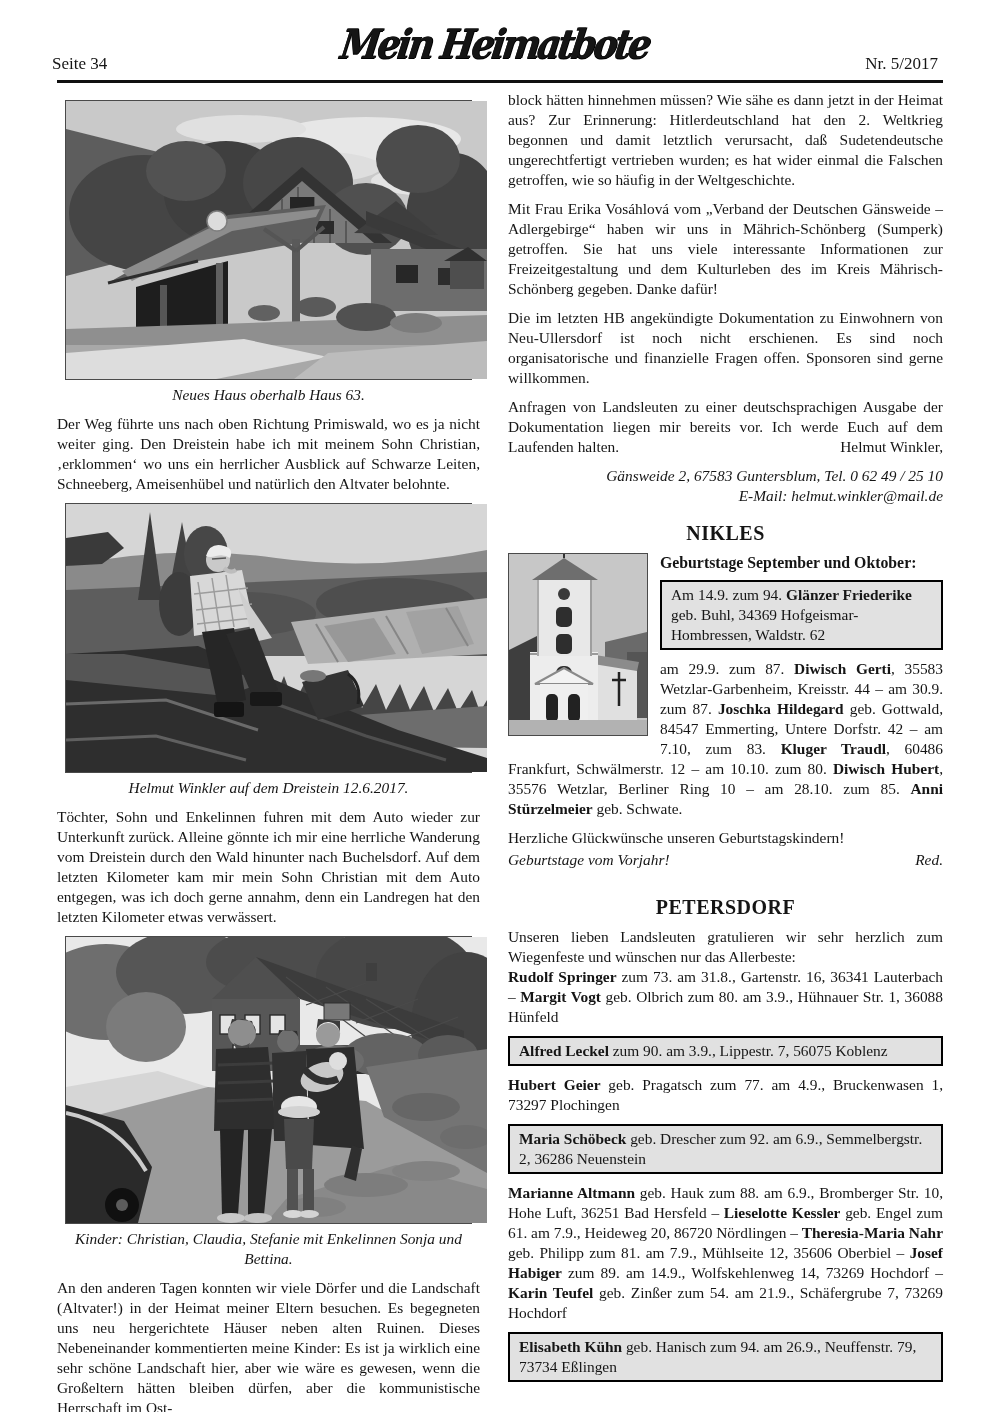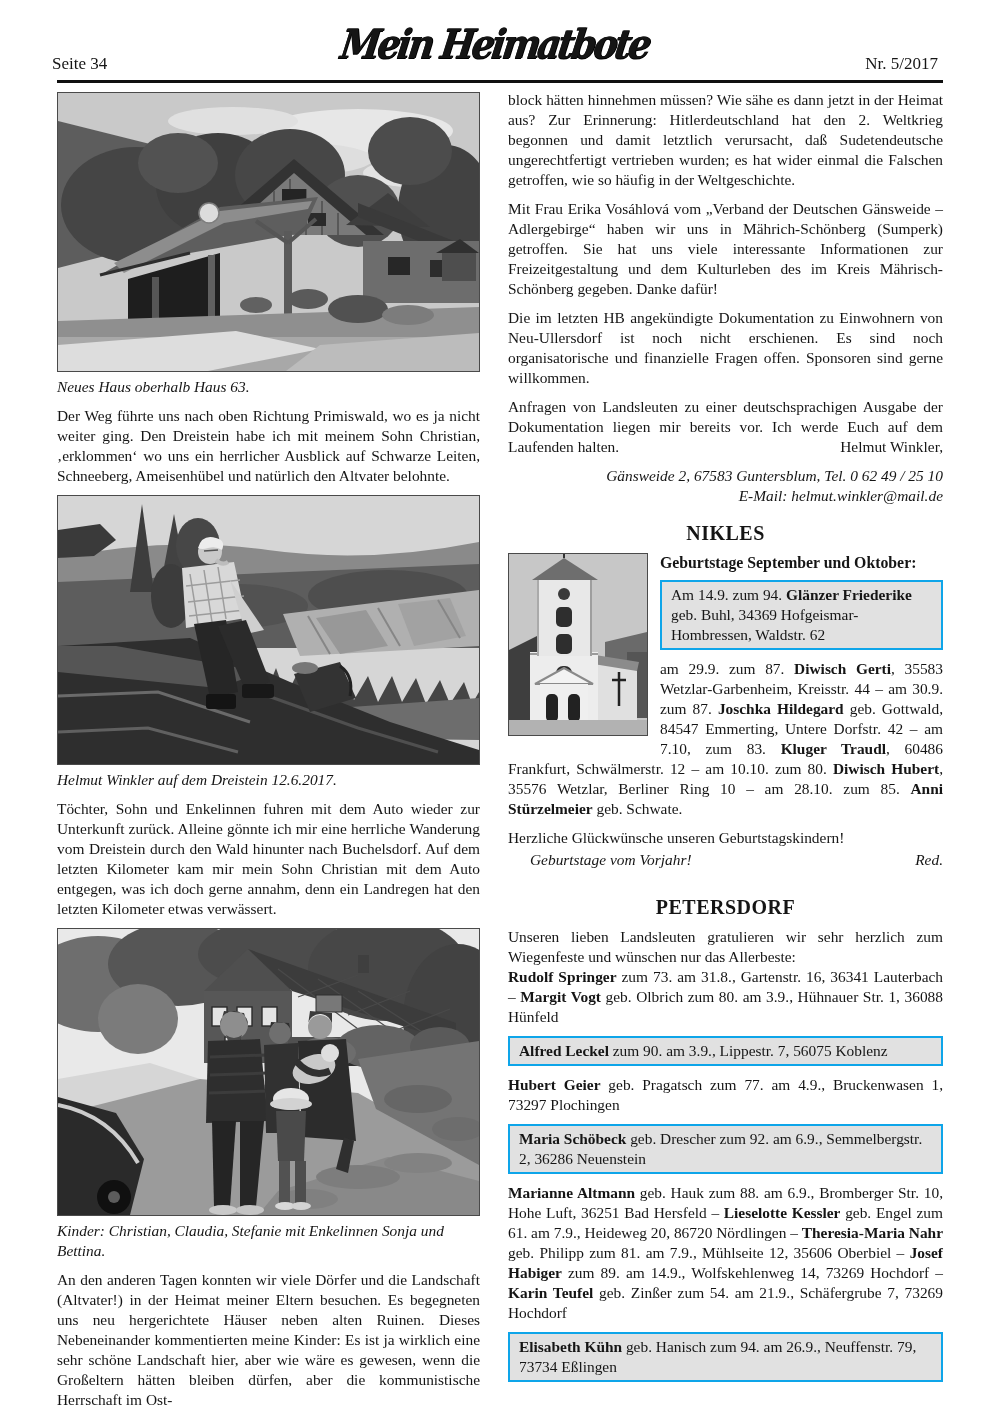--- a/index.html
+++ b/index.html
@@ -19,44 +19,44 @@
     text-shadow:1px 0 0 #000, 0 1px 0 #000;
   }
   .header-rule{position:absolute;left:57px;top:80px;width:886px;height:3px;background:#101010;}
 
   
   .col-left {position:absolute;left:57px; top:92px;width:423px;}
   .col-right{position:absolute;left:508px;top:90px;width:435px;}
 
   p.body{font-size:15.4px;line-height:20px;text-align:justify;margin:0 0 9px 0;}
   .caption{font-size:15.4px;line-height:20px;font-style:italic;margin:5px 0 9px 0;}
-  figure{margin:0;}
+  figure{margin:8px;text-align:center;}
   .photo-frame{display:block;border:1px solid #4a4a4a;background:#cfcfcf;}
   .photo-frame svg{display:block;}
   .mb6{margin-bottom:6px;}
 
   .sig-inline{float:right;}
   .sig-line{font-size:15.4px;line-height:20px;font-style:italic;text-align:right;margin:0;}
 
   .section-title{font-size:20px;font-weight:bold;text-align:center;margin:16px 0 8px 0;letter-spacing:.5px;}
   .section-title.in-flow{overflow:hidden;} 
   .sub-title{font-size:15.8px;font-weight:bold;line-height:20px;margin:0 0 7px 0;overflow:hidden;}
 
   .gray-box{
-    background:#e1e1e1;border:2px solid #0ea5e9;padding:3px 9px;
+    background:#e1e1e1;border:2px solid #000000;padding:3px 9px;
     font-size:15.4px;line-height:20px;text-align:left;margin:0 0 9px 0;
   }
   .gray-box.beside{overflow:hidden;} 
   .gray-box.full{clear:both;}
   .entry-par{clear:none;}
   .clear-full{clear:both;}
 
   .float-img{float:left;margin:0 12px 6px 0;}
   .split-line{display:flex;justify-content:space-between;font-size:15.4px;line-height:20px;margin:2px 0 0 0;}
-  .split-line .it{font-style:italic;margin-left:22px;}
+  .split-line .it{font-style:italic;}
 
   .b{font-weight:bold;}
 </style>
 </head>
 <body>
 
 <div class="page-header">
   <span class="page-label">Seite 34</span>
   <div class="logo-wrap">
     <span class="logo-text">Mein Heimatbote</span>

